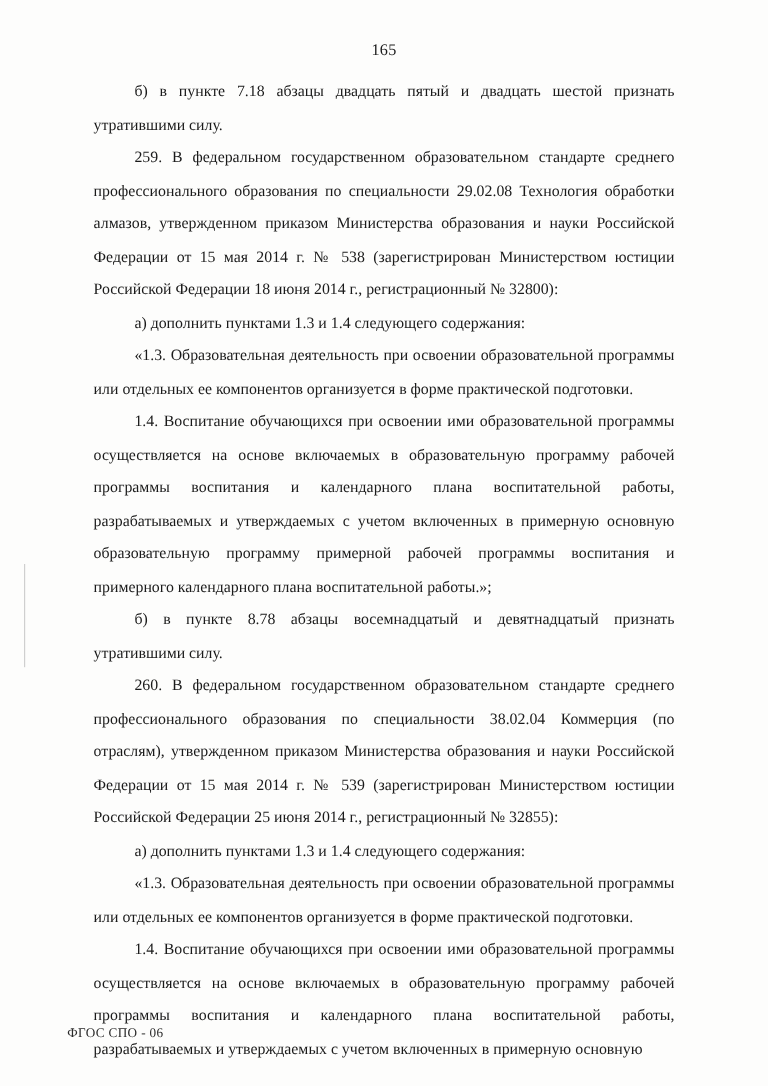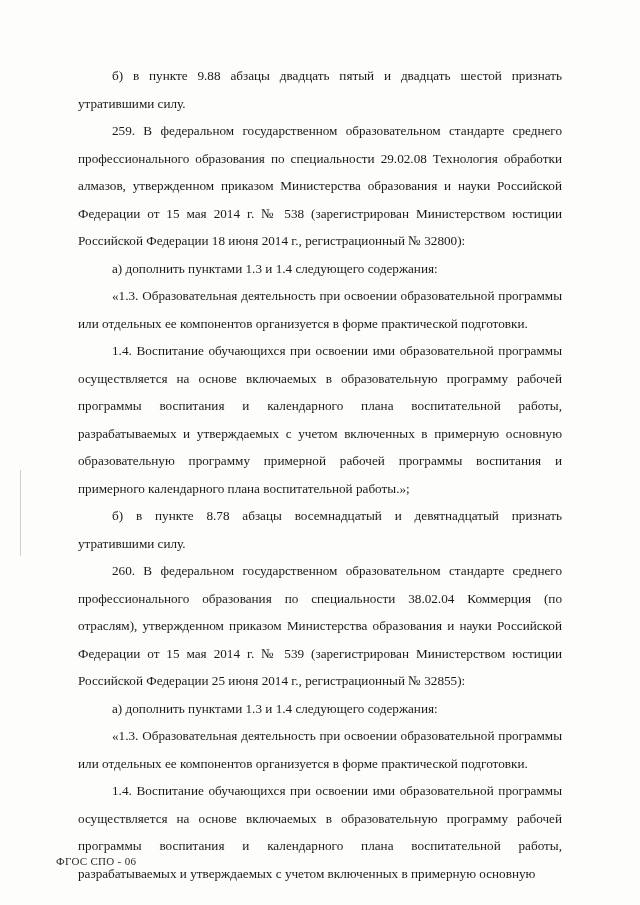--- a/index.html
+++ b/index.html
@@ -60,25 +60,26 @@
     width: 1px;
     height: 86px;
     background: #cfcfcf;
   }
 </style>
 </head>
 <body>
 
 <div class="page">
 
+  <div class="page-number">165</div>
 
   <div class="edge-mark"></div>
 
   <div class="content">
-    <p>б) в пункте 9.88 абзацы двадцать пятый и двадцать шестой признать утратившими силу.</p>
+    <p>б) в пункте 7.18 абзацы двадцать пятый и двадцать шестой признать утратившими силу.</p>
     <p>259. В федеральном государственном образовательном стандарте среднего профессионального образования по специальности 29.02.08 Технология обработки алмазов, утвержденном приказом Министерства образования и науки Российской Федерации от 15 мая 2014 г. № 538 (зарегистрирован Министерством юстиции Российской Федерации 18 июня 2014 г., регистрационный № 32800):</p>
     <p>а) дополнить пунктами 1.3 и 1.4 следующего содержания:</p>
     <p>«1.3. Образовательная деятельность при освоении образовательной программы или отдельных ее компонентов организуется в форме практической подготовки.</p>
     <p>1.4. Воспитание обучающихся при освоении ими образовательной программы осуществляется на основе включаемых в образовательную программу рабочей программы воспитания и календарного плана воспитательной работы, разрабатываемых и утверждаемых с учетом включенных в примерную основную образовательную программу примерной рабочей программы воспитания и примерного календарного плана воспитательной работы.»;</p>
     <p>б) в пункте 8.78 абзацы восемнадцатый и девятнадцатый признать утратившими силу.</p>
     <p>260. В федеральном государственном образовательном стандарте среднего профессионального образования по специальности 38.02.04 Коммерция (по отраслям), утвержденном приказом Министерства образования и науки Российской Федерации от 15 мая 2014 г. № 539 (зарегистрирован Министерством юстиции Российской Федерации 25 июня 2014 г., регистрационный № 32855):</p>
     <p>а) дополнить пунктами 1.3 и 1.4 следующего содержания:</p>
     <p>«1.3. Образовательная деятельность при освоении образовательной программы или отдельных ее компонентов организуется в форме практической подготовки.</p>
     <p>1.4. Воспитание обучающихся при освоении ими образовательной программы осуществляется на основе включаемых в образовательную программу рабочей программы воспитания и календарного плана воспитательной работы, разрабатываемых и утверждаемых с учетом включенных в примерную основную</p>
   </div>

